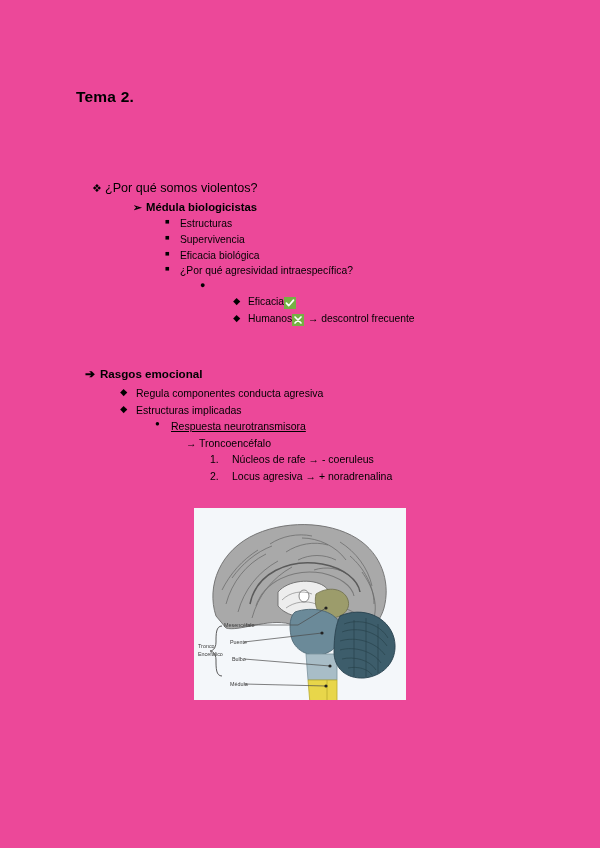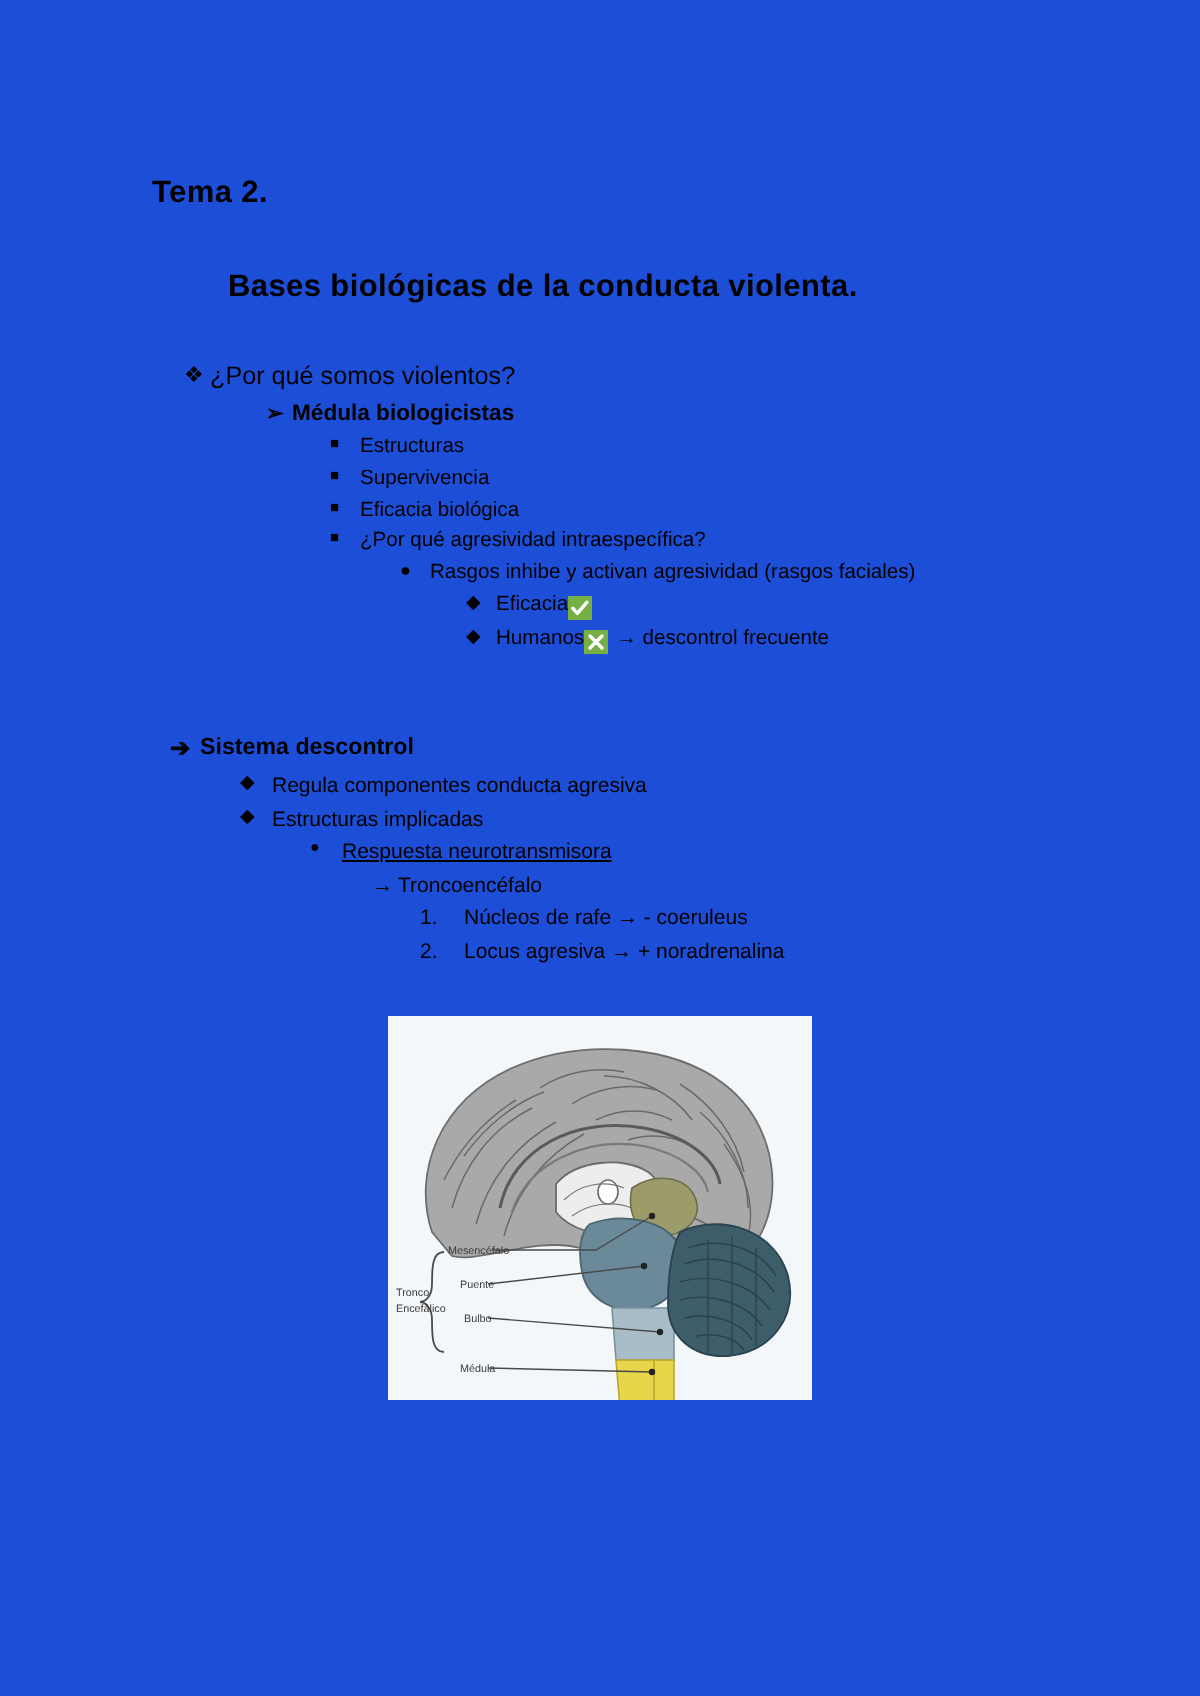--- a/index.html
+++ b/index.html
@@ -12,21 +12,21 @@
     height: 848px;
     position: relative;
     font-family: "Liberation Sans", sans-serif;
     color: #000000;
     overflow: hidden;
   }
 
   .page {
     position: absolute;
     inset: 0;
-    background: #1d4ed8;
+    background: #ec4899;
   }
 
   
   .doc-title {
     position: absolute;
     left: 76px;
     top: 88px;
     font-size: 15.5px;
     font-weight: bold;
     letter-spacing: .2px;
@@ -120,21 +120,20 @@
     overflow: hidden;
   }
   .figure svg { display: block; }
 </style>
 </head>
 <body>
 
 <div class="page">
 
   <div class="doc-title">Tema 2.</div>
-  <div class="doc-subtitle">Bases biológicas de la conducta violenta.</div>
 
   <div class="outline">
 
     <div class="row lvl1">
       <span class="bullet">❖</span>
       <span class="txt">¿Por qué somos violentos?</span>
     </div>
 
     <div class="row lvl2">
       <span class="bullet">➢</span>
@@ -153,21 +152,20 @@
       <span class="bullet">■</span>
       <span class="txt">Eficacia biológica</span>
     </div>
     <div class="row lvl3">
       <span class="bullet">■</span>
       <span class="txt">¿Por qué agresividad intraespecífica?</span>
     </div>
 
     <div class="row lvl4">
       <span class="bullet">●</span>
-      <span class="txt">Rasgos inhibe y activan agresividad (rasgos faciales)</span>
     </div>
 
     <div class="row lvl5">
       <span class="bullet">◆</span>
       <span class="txt">Eficacia</span>
       <span class="glyph-box" style="background: rgb(118, 176, 67);">
         <svg width="12" height="12" viewBox="0 0 12 12">
           <path d="M2.4 6.2 L4.7 8.7 L9.5 3.1" fill="none" stroke="#ffffff" stroke-width="1.7" stroke-linecap="round" stroke-linejoin="round"></path>
         </svg>
       </span>
@@ -183,21 +181,21 @@
       </span>
       <span class="txt" style="margin-left:4px">→ descontrol frecuente</span>
     </div>
 
   </div>
 
   <div class="sec2">
 
     <div class="row s2head">
       <span class="bullet">➔</span>
-      <span class="txt">Sistema descontrol</span>
+      <span class="txt">Rasgos emocional</span>
     </div>
 
     <div class="row s2d">
       <span class="bullet">◆</span>
       <span class="txt">Regula componentes conducta agresiva</span>
     </div>
     <div class="row s2d">
       <span class="bullet">◆</span>
       <span class="txt">Estructuras implicadas</span>
     </div>

